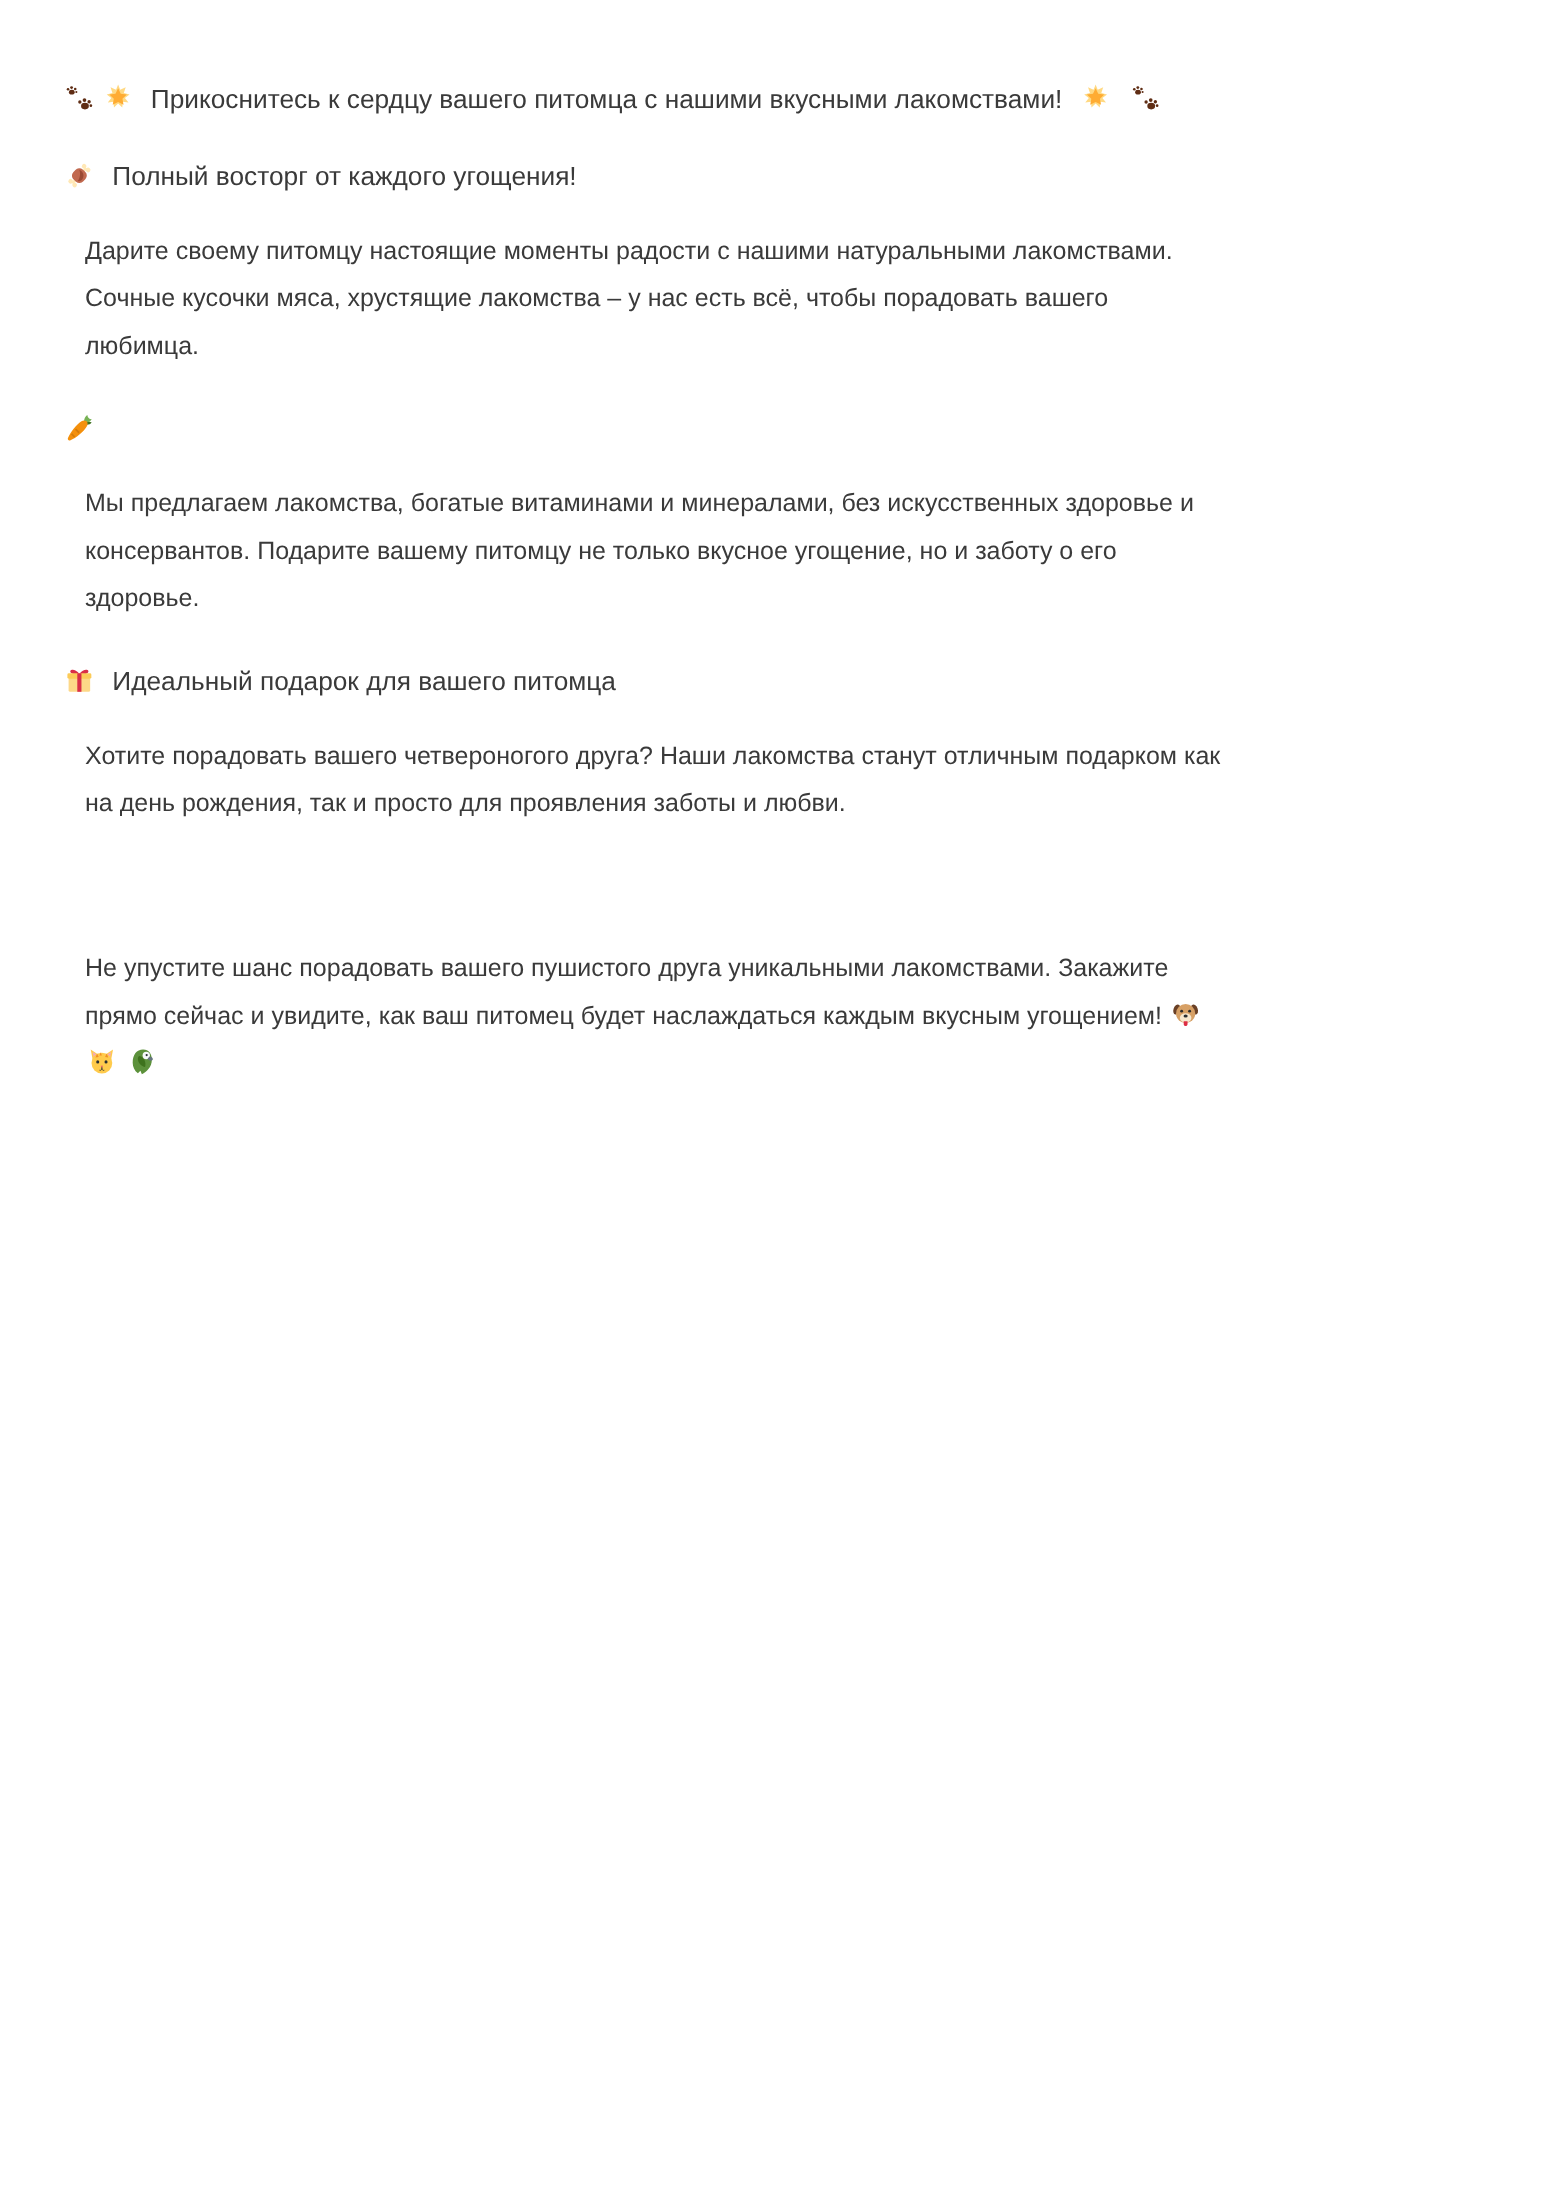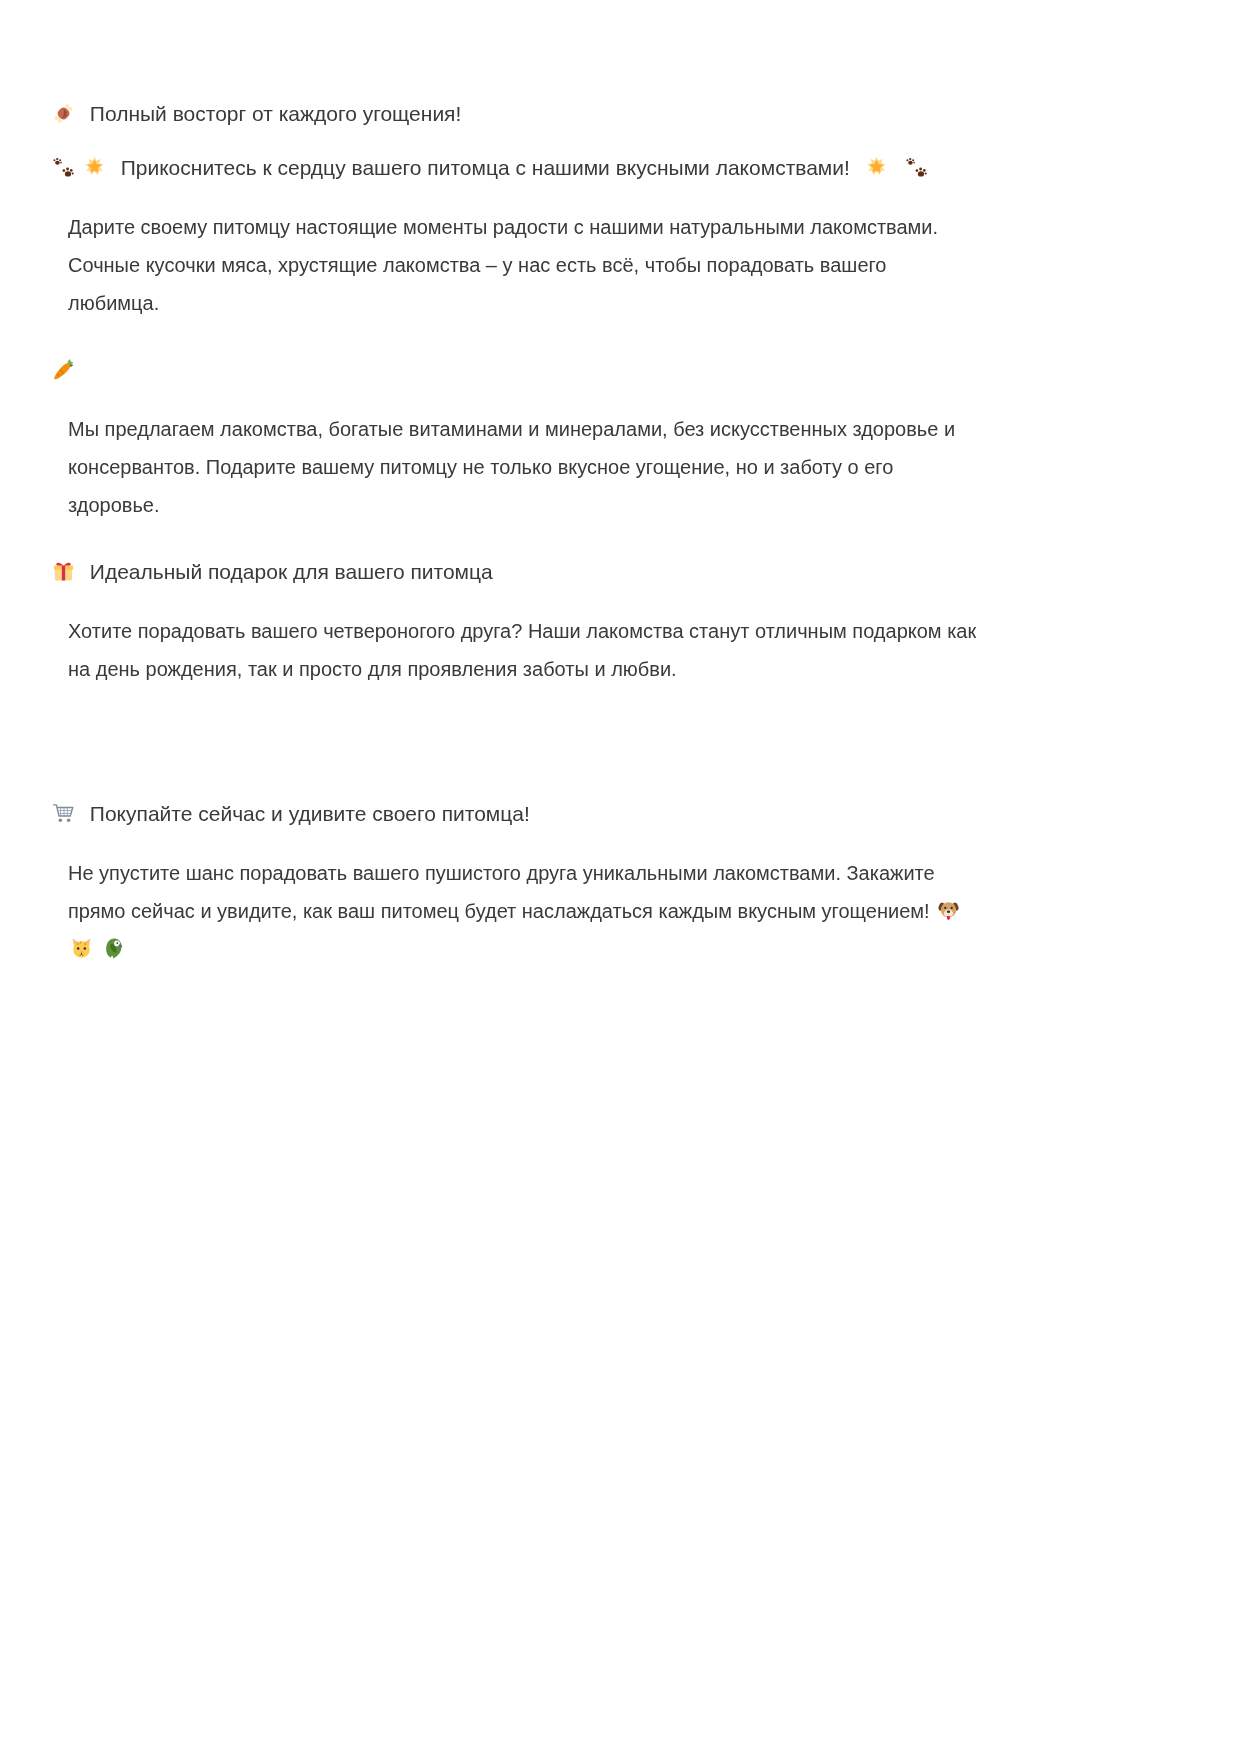--- a/index.html
+++ b/index.html
@@ -40,35 +40,20 @@
   .emo-right { margin-right: 0; margin-left: 9px; }
   .emo-tight { margin-right: 2px; }
   .emo-inline { margin-right: 1px; margin-left: 2px; }
   .spacer { height: 62px; }
 </style>
 </head>
 <body style="background: rgb(255, 255, 255); color: rgb(58, 58, 58);">
 
 <div class="article">
 
-  <h3 class="h">
-    <span class="emo"><svg viewBox="0 0 36 36" xmlns="http://www.w3.org/2000/svg">
-          <g transform="rotate(42 18 18)">
-            <rect x="16.4" y="5" width="3.2" height="26" fill="#FFE8B6"></rect>
-            <circle cx="14.6" cy="5.4" r="2.9" fill="#FFE8B6"></circle>
-            <circle cx="21.4" cy="5.4" r="2.9" fill="#FFE8B6"></circle>
-            <circle cx="14.6" cy="30.6" r="2.9" fill="#FFE8B6"></circle>
-            <circle cx="21.4" cy="30.6" r="2.9" fill="#FFE8B6"></circle>
-            <rect x="9.5" y="9.5" width="17" height="17" rx="6.5" fill="#C1694F"></rect>
-            <path fill="#9B4A33" d="M13 12.5c4.5-1.5 9 .5 10.5 5 .9 2.8-.2 5.8-2.5 7-.2-4.6-3.4-9.5-8-12z"></path>
-          </g>
-        </svg></span>
-    <span>Полный восторг от каждого угощения!</span>
-  </h3>
-
   <h3 class="h h-first">
     <span class="emo emo-tight"><svg viewBox="0 0 36 36" xmlns="http://www.w3.org/2000/svg">
           <g fill="#5f2d14">
             <ellipse cx="8.5" cy="10.5" rx="3.6" ry="3.1"></ellipse>
             <circle cx="3.8" cy="6.8" r="1.6"></circle>
             <circle cx="8.2" cy="4.8" r="1.8"></circle>
             <circle cx="12.8" cy="6.6" r="1.6"></circle>
             <circle cx="14.2" cy="10.4" r="1.3"></circle>
             <ellipse cx="25" cy="28" rx="4.9" ry="4.1"></ellipse>
             <circle cx="18.6" cy="22.8" r="2.1"></circle>
@@ -94,20 +79,35 @@
             <circle cx="12.8" cy="6.6" r="1.6"></circle>
             <circle cx="14.2" cy="10.4" r="1.3"></circle>
             <ellipse cx="25" cy="28" rx="4.9" ry="4.1"></ellipse>
             <circle cx="18.6" cy="22.8" r="2.1"></circle>
             <circle cx="24.4" cy="20.4" r="2.3"></circle>
             <circle cx="30.2" cy="22.6" r="2.1"></circle>
             <circle cx="32.4" cy="27.4" r="1.7"></circle>
           </g>
         </svg></span>
   </h3>
+
+  <h3 class="h">
+    <span class="emo"><svg viewBox="0 0 36 36" xmlns="http://www.w3.org/2000/svg">
+          <g transform="rotate(42 18 18)">
+            <rect x="16.4" y="5" width="3.2" height="26" fill="#FFE8B6"></rect>
+            <circle cx="14.6" cy="5.4" r="2.9" fill="#FFE8B6"></circle>
+            <circle cx="21.4" cy="5.4" r="2.9" fill="#FFE8B6"></circle>
+            <circle cx="14.6" cy="30.6" r="2.9" fill="#FFE8B6"></circle>
+            <circle cx="21.4" cy="30.6" r="2.9" fill="#FFE8B6"></circle>
+            <rect x="9.5" y="9.5" width="17" height="17" rx="6.5" fill="#C1694F"></rect>
+            <path fill="#9B4A33" d="M13 12.5c4.5-1.5 9 .5 10.5 5 .9 2.8-.2 5.8-2.5 7-.2-4.6-3.4-9.5-8-12z"></path>
+          </g>
+        </svg></span>
+    <span>Полный восторг от каждого угощения!</span>
+  </h3>
   <p class="para">Дарите своему питомцу настоящие моменты радости с нашими натуральными лакомствами. Сочные кусочки мяса, хрустящие лакомства – у нас есть всё, чтобы порадовать вашего любимца.</p>
 
   <h3 class="h">
     <span class="emo"><svg viewBox="0 0 36 36" xmlns="http://www.w3.org/2000/svg">
           <path fill="#77B255" d="M24.5 12.5c-1.5-4 0-8.5 3.5-11 .2 3 2.3 5.3 5.5 5.5-2 3.5-5.5 5.5-9 5.5z"></path>
           <path fill="#3F7123" d="M24 12.8c2.5-2.3 6.2-3 9.4-1.8-2.2 2.7-5.8 3.8-9.4 1.8z"></path>
           <path fill="#F4900C" d="M26.8 9.2c1.6 1.6 2 4.1.8 6.2C24 22 14 30.5 6.3 33.4c-1.7.6-3.3-1-2.7-2.7C6.5 23 15 13 20.6 9.4c2.1-1.3 4.6-.9 6.2-.2z"></path>
           <path fill="#D67C09" d="M14 18.5l4.5 4.5-1.6 1.6-4.5-4.5zM9 24.5l3.8 3.8-1.6 1.5-3.7-3.7z"></path>
         </svg></span>
   </h3>
@@ -119,31 +119,20 @@
           <rect x="4.5" y="14.5" width="27" height="17.5" rx="2" fill="#FDD888"></rect>
           <rect x="3" y="8.8" width="30" height="6.8" rx="1.8" fill="#FCCB58"></rect>
           <rect x="15.4" y="8.8" width="5.2" height="23.2" fill="#DA2F47"></rect>
         </svg></span>
     <span>Идеальный подарок для вашего питомца</span>
   </h3>
   <p class="para">Хотите порадовать вашего четвероногого друга? Наши лакомства станут отличным подарком как на день рождения, так и просто для проявления заботы и любви.</p>
 
   <div class="spacer"></div>
 
-  <h3 class="h">
-    <span class="emo"><svg viewBox="0 0 36 36" xmlns="http://www.w3.org/2000/svg" fill="none">
-          <path stroke="#7d8d9b" stroke-width="2.2" stroke-linejoin="round" stroke-linecap="round" d="M2.5 4.5h4.3L11 22h17.5l4-13.5H8.3"></path>
-          <g stroke="#7d8d9b" stroke-width="1.1">
-            <path d="M13.5 8.8v13M18.8 8.8v13M24 8.8v13M10.2 13.2h21M11.5 17.8h18.2"></path>
-          </g>
-          <circle cx="13" cy="28.5" r="2.8" fill="#7d8d9b"></circle>
-          <circle cx="26" cy="28.5" r="2.8" fill="#7d8d9b"></circle>
-        </svg></span>
-    <span>Покупайте сейчас и удивите своего питомца!</span>
-  </h3>
   <p class="para">
     <span>Не упустите шанс порадовать вашего пушистого друга уникальными лакомствами. Закажите прямо сейчас и увидите, как ваш питомец будет наслаждаться каждым вкусным угощением!</span>
     <span class="emo emo-inline"><svg viewBox="0 0 36 36" xmlns="http://www.w3.org/2000/svg">
           <ellipse cx="7" cy="12" rx="4.2" ry="6.5" fill="#6A4026" transform="rotate(20 7 12)"></ellipse>
           <ellipse cx="29" cy="12" rx="4.2" ry="6.5" fill="#6A4026" transform="rotate(-20 29 12)"></ellipse>
           <circle cx="18" cy="17" r="12" fill="#D7A065"></circle>
           <ellipse cx="18" cy="22.5" rx="7.2" ry="6" fill="#F6E7CE"></ellipse>
           <circle cx="13" cy="14" r="1.8" fill="#2b2b2b"></circle>
           <circle cx="23" cy="14" r="1.8" fill="#2b2b2b"></circle>
           <ellipse cx="18" cy="20" rx="2.6" ry="2" fill="#292F33"></ellipse>

